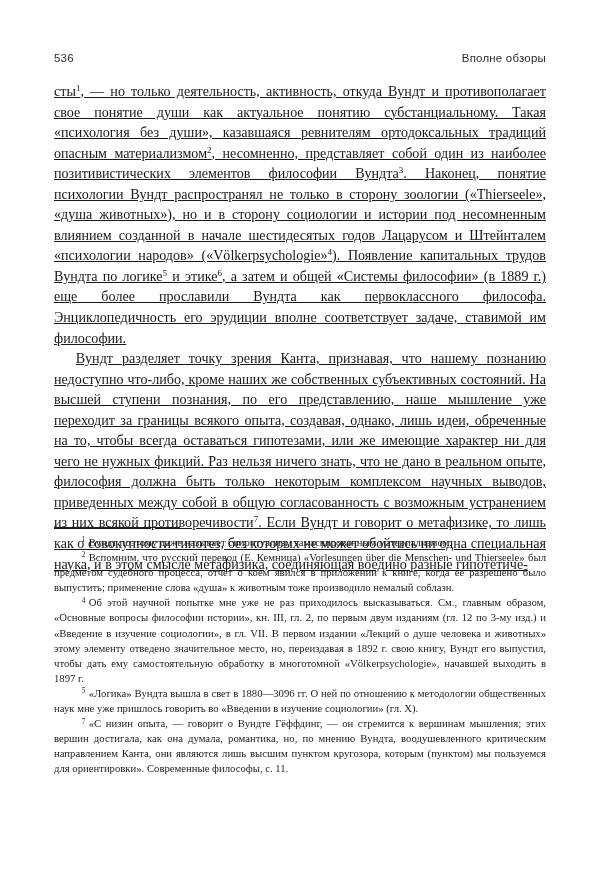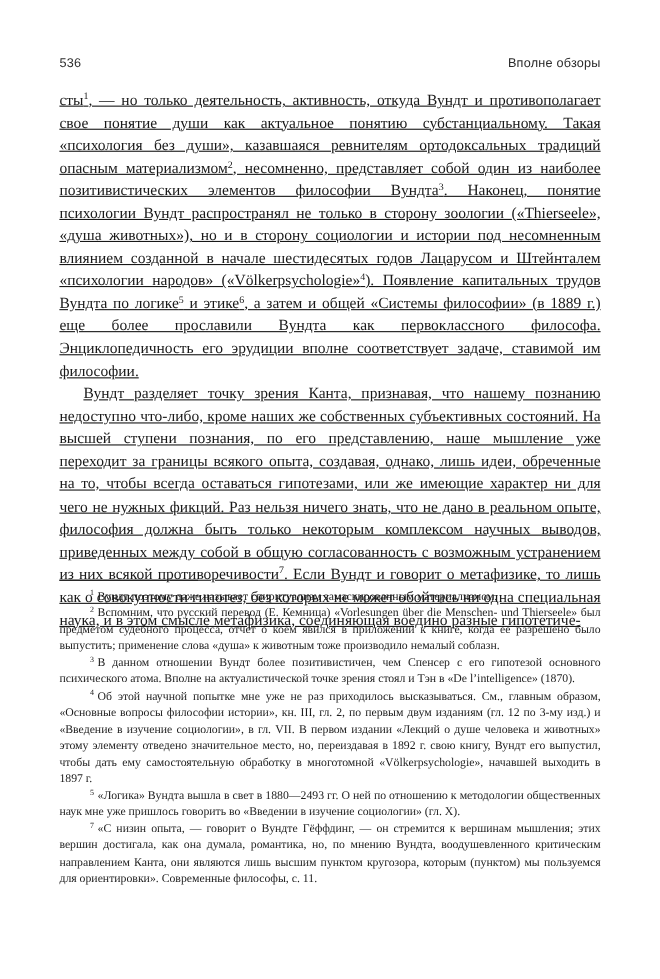--- a/index.html
+++ b/index.html
@@ -115,20 +115,19 @@
   <div class="body-block" id="body-block">
       <p class="body-par">сты<sup>1</sup>, — но только деятельность, активность, откуда Вундт и противополагает свое понятие души как актуальное понятию субстанциальному. Такая «психология без души», казавшаяся ревнителям ортодоксальных традиций опасным материализмом<sup>2</sup>, несомненно, представляет собой один из наиболее позитивистических элементов философии Вундта<sup>3</sup>. Наконец, понятие психологии Вундт распространял не только в сторону зоологии («Thierseele», «душа животных»), но и в сторону социологии и истории под несомненным влиянием созданной в начале шестидесятых годов Лацарусом и Штейнталем «психологии народов» («Völkerpsychologie»<sup>4</sup>). Появление капитальных трудов Вундта по логике<sup>5</sup> и этике<sup>6</sup>, а затем и общей «Системы философии» (в 1889 г.) еще более прославили Вундта как первоклассного философа. Энциклопедичность его эрудиции вполне соответствует задаче, ставимой им философии.</p>
       <p class="body-par indent">Вундт разделяет точку зрения Канта, признавая, что нашему познанию недоступно что-либо, кроме наших же собственных субъективных состояний. На высшей ступени познания, по его представлению, наше мышление уже переходит за границы всякого опыта, создавая, однако, лишь идеи, обреченные на то, чтобы всегда оставаться гипотезами, или же имеющие характер ни для чего не нужных фикций. Раз нельзя ничего знать, что не дано в реальном опыте, философия должна быть только некоторым комплексом научных выводов, приведенных между собой в общую согласованность с возможным устранением из них всякой противоречивости<sup>7</sup>. Если Вундт и говорит о метафизике, то лишь как о совокупности гипотез, без которых не может обойтись ни одна специальная наука, и в этом смысле метафизика, соединяющая воедино разные гипотетиче-</p>
     </div>
 
   <div class="footnotes">
     <div class="fn-rule" style="width: 126px;"></div>
     <div id="footnote-list">
         <p class="footnote"><sup>1</sup><span>Вундт поэтому даже называет спиритуализм замаскированным материализмом.</span></p>
         <p class="footnote"><sup>2</sup><span>Вспомним, что русский перевод (Е. Кемница) «Vorlesungen über die Menschen- und Thierseele» был предметом судебного процесса, отчет о коем явился в приложении к книге, когда ее разрешено было выпустить; применение слова «душа» к животным тоже производило немалый соблазн.</span></p>
-        <p class="footnote"><sup>3</sup><span>В данном отношении Вундт более позитивистичен, чем Спенсер с его гипотезой основного психического атома. Вполне на актуалистической точке зрения стоял и Тэн в «De l’intelligence» (1870).</span></p>
         <p class="footnote"><sup>4</sup><span>Об этой научной попытке мне уже не раз приходилось высказываться. См., главным образом, «Основные вопросы философии истории», кн. III, гл. 2, по первым двум изданиям (гл. 12 по 3-му изд.) и «Введение в изучение социологии», в гл. VII. В первом издании «Лекций о душе человека и животных» этому элементу отведено значительное место, но, переиздавая в 1892 г. свою книгу, Вундт его выпустил, чтобы дать ему самостоятельную обработку в многотомной «Völkerpsychologie», начавшей выходить в 1897 г.</span></p>
-        <p class="footnote"><sup>5</sup><span>«Логика» Вундта вышла в свет в 1880—2493 гг. О ней по отношению к методологии общественных наук мне уже пришлось говорить во «Введении в изучение социологии» (гл. X).</span></p>
+        <p class="footnote"><sup>5</sup><span>«Логика» Вундта вышла в свет в 1880—3096 гг. О ней по отношению к методологии общественных наук мне уже пришлось говорить во «Введении в изучение социологии» (гл. X).</span></p>
         <p class="footnote"><sup>7</sup><span>«С низин опыта, — говорит о Вундте Гёффдинг, — он стремится к вершинам мышления; этих вершин достигала, как она думала, романтика, но, по мнению Вундта, воодушевленного критическим направлением Канта, они являются лишь высшим пунктом кругозора, которым (пунктом) мы пользуемся для ориентировки». Современные философы, с. 11.</span></p>
       </div>
   </div>
 
 </div>
 
 </body></html>

